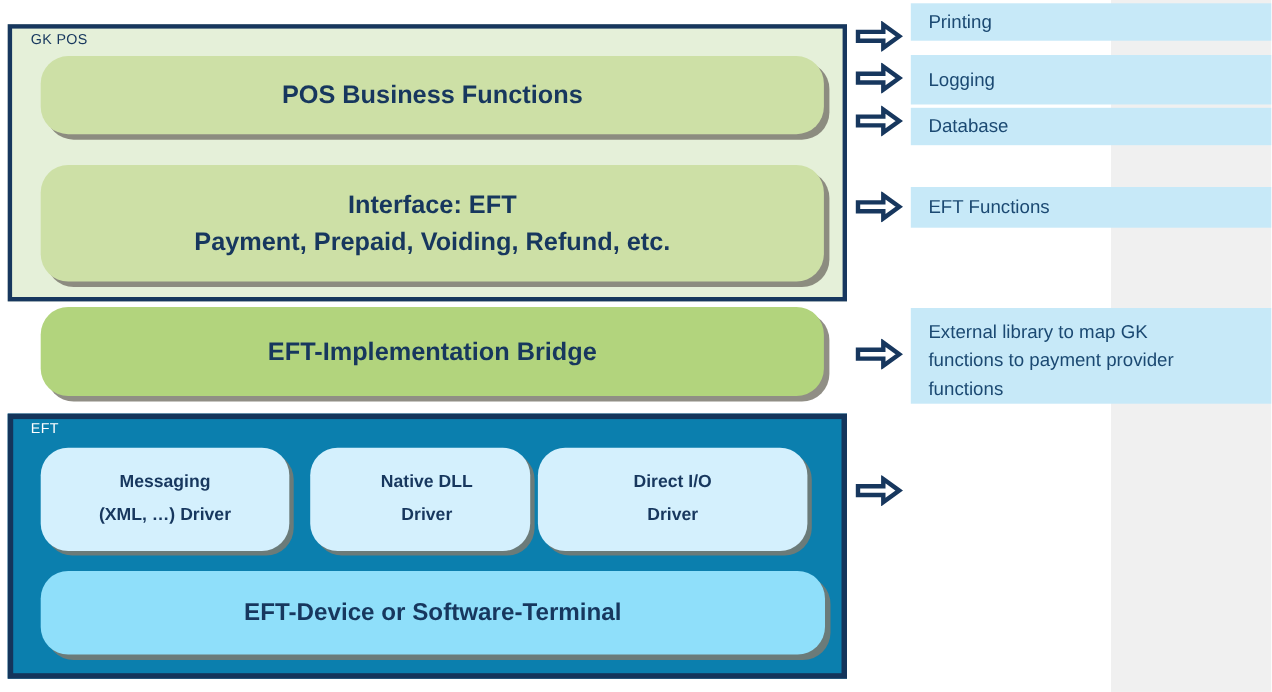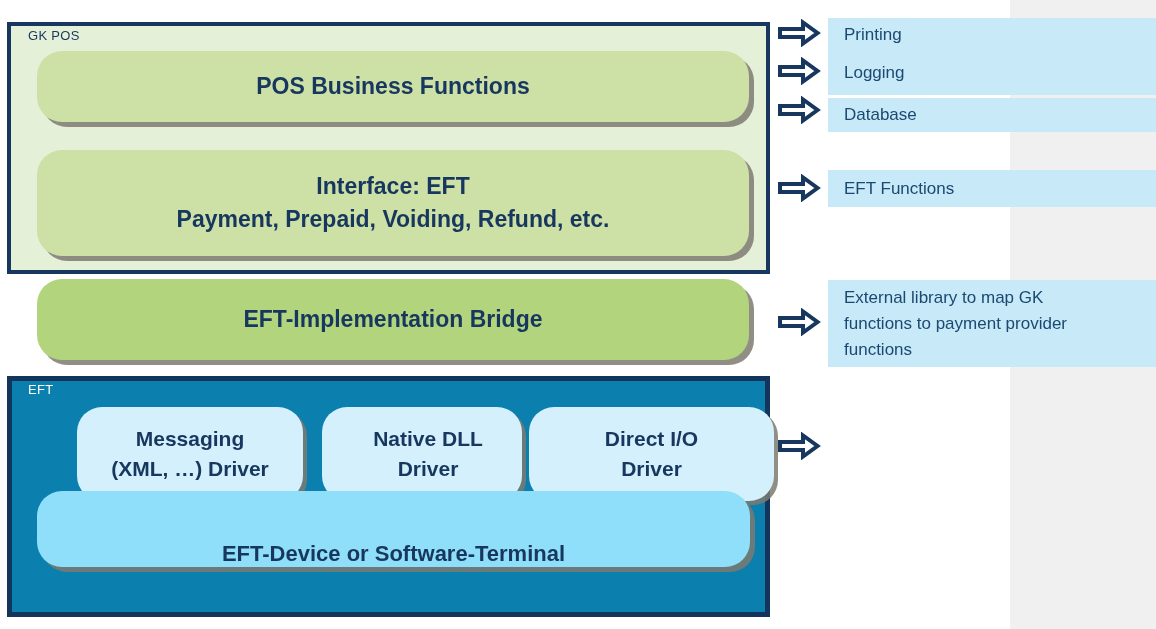--- a/index.html
+++ b/index.html
@@ -25,36 +25,36 @@
     display:flex;flex-direction:column;align-items:center;justify-content:center;
     text-align:center;color:#17375E;font-weight:bold;
     box-shadow:5px 5px 0 rgba(125,122,112,0.85);
     border-radius:25px;
   }
   .green-box{background:#CDE0A6;}
   .pos-biz{left:37px;top:51px;width:712px;height:71px;font-size:23px;}
   .interface{left:37px;top:150px;width:712px;height:106px;font-size:23px;line-height:33px;}
   .bridge{left:37px;top:279px;width:712px;height:81px;background:#B2D47D;font-size:23px;}
 
-  .driver{background:#D4F0FD;font-size:21px;line-height:30px;box-shadow:4px 4px 0 rgba(125,122,112,0.85);margin-left:40px;}
+  .driver{background:#D4F0FD;font-size:16px;line-height:30px;box-shadow:4px 4px 0 rgba(125,122,112,0.85);}
   .d1{left:37px;top:407px;width:226px;height:94px;}
   .d2{left:282px;top:407px;width:200px;height:94px;padding-left:12px;}
   .d3{left:489px;top:407px;width:245px;height:94px;}
-  .device{left:37px;top:491px;width:713px;height:76px;background:#8FDFFA;font-size:22px;justify-content:flex-end;}
+  .device{left:37px;top:519px;width:713px;height:76px;background:#8FDFFA;font-size:22px;}
 
   
   .band{
     left:828px;width:328px;background:#C7E9F8;color:#1B4972;font-size:17px;
     display:flex;align-items:center;padding-left:16px;
   }
-  .b1{top:18px;height:34px;}
+  .b1{top:3px;height:34px;}
   .b2{top:50px;height:45px;}
   .b3{top:98px;height:34px;}
   .b4{top:170px;height:37px;}
-  .b5{top:280px;height:87px;line-height:26px;}
+  .b5{top:280px;height:87px;line-height:26px;align-items:flex-end;}
   .b5 span{max-width:250px;}
   .b6{top:418px;height:60px;line-height:26px;}
   .b6 span{max-width:215px;}
 
   
   .arrow{left:777px;width:44px;height:28px;}
   .a1{top:19px;} .a2{top:57px;} .a3{top:96px;} .a4{top:174px;} .a5{top:308px;} .a6{top:432px;}
   .arrow svg{display:block;width:44px;height:28px;}
 </style>
 </head>

